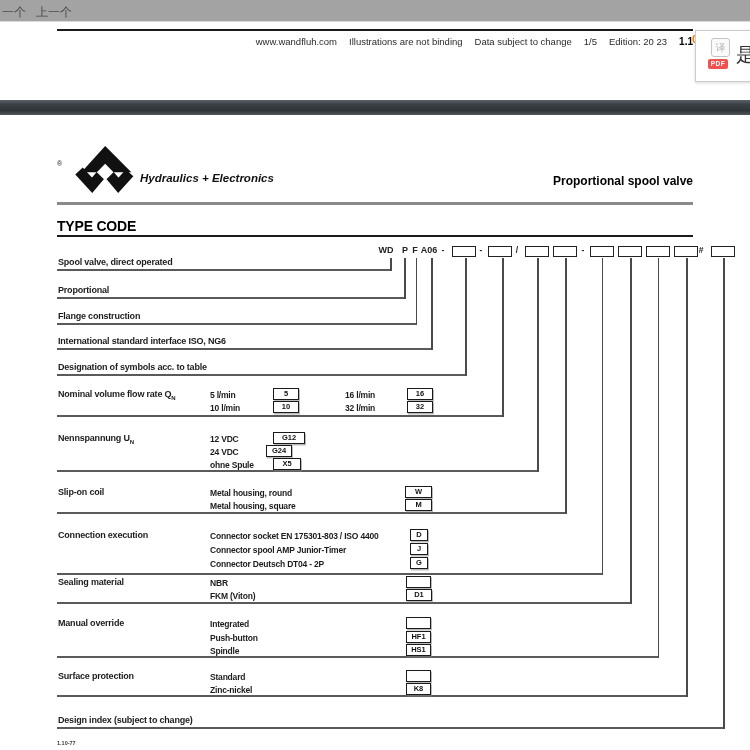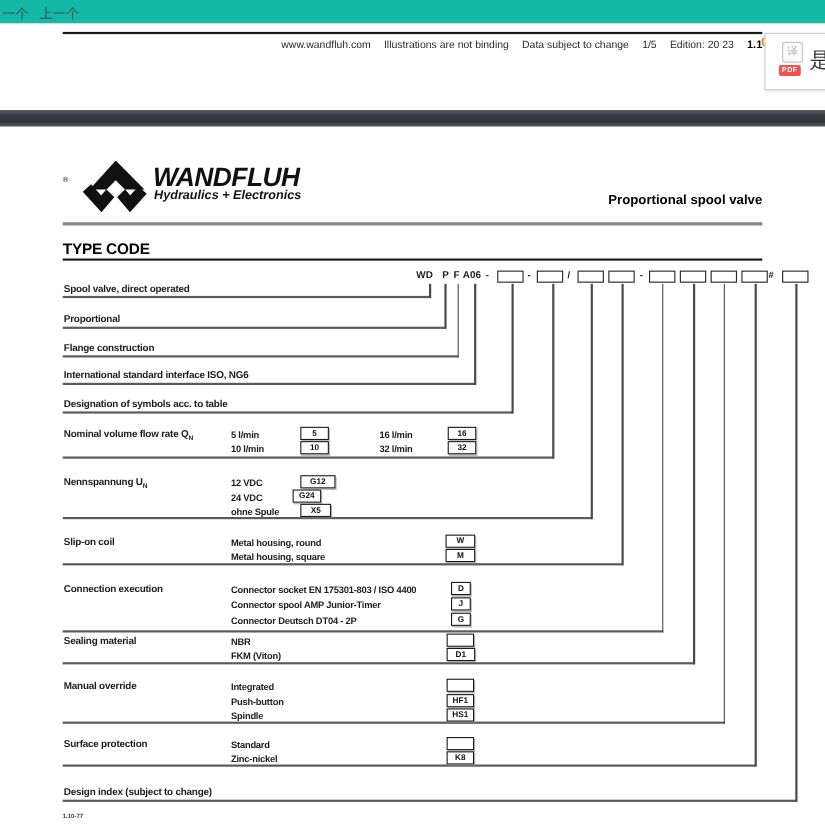--- a/index.html
+++ b/index.html
@@ -1,20 +1,20 @@
 <!DOCTYPE html>
 <html><head>
 <meta charset="utf-8">
 <style>
   html,body{margin:0;padding:0;background:#fff;}
   .page{position:relative;width:750px;height:750px;background:#fff;overflow:hidden;
         font-family:"Liberation Sans",sans-serif;color:#1a1a1a;}
 
   
-  .topbar{position:absolute;left:0;top:0;width:750px;height:21px;background:#14b8a6;}
+  .topbar{position:absolute;left:0;top:0;width:750px;height:21px;background:#a3a3a3;}
   .topbar-link{position:absolute;top:4px;font-size:12px;color:#4a4a4a;white-space:nowrap;}
   .topbar-divider{position:absolute;left:0;top:21px;width:750px;height:1px;background:#d9d9d9;}
 
   
   .toprule{position:absolute;left:57px;top:29px;width:636px;height:2px;background:#1a1a1a;}
   .hdr{position:absolute;left:57px;top:36px;width:636px;display:flex;justify-content:flex-end;
        gap:12px;font-size:9.5px;color:#2a2a2a;white-space:nowrap;}
   .hdr .b{font-weight:700;color:#000;font-size:10px;}
   .orange-frag{position:absolute;left:692px;top:33px;font-size:11px;font-weight:700;color:#ff7a00;}
 
@@ -95,21 +95,20 @@
   <div class="partial-char">是</div>
 
   <div class="darkbar"></div>
 
   <span class="reg">®</span>
   <svg class="logo-mark" width="60" height="50" viewBox="0 0 100 84">
     <polyline points="8,42 30,66 52,40 74,66 93,45" fill="none" stroke="#111" stroke-width="17"></polyline>
     <path d="M52,0 L96,44 L12,44 Z" fill="#111"></path>
     <path d="M52,30 L66,44 L52,58 L38,44 Z" fill="#fff"></path>
   </svg>
-  <span class="brand-name">WANDFLUH</span>
   <span class="brand-tag">Hydraulics + Electronics</span>
   <span class="product-title">Proportional spool valve</span>
   <div class="grayrule"></div>
 
   <span class="tc-heading">TYPE CODE</span>
   <div class="tc-heading-rule"></div>
 
   <div id="diagram">
       <div class="codetok" style="left: 386px;">WD</div>
       <div class="codetok" style="left: 405px;">P</div>

